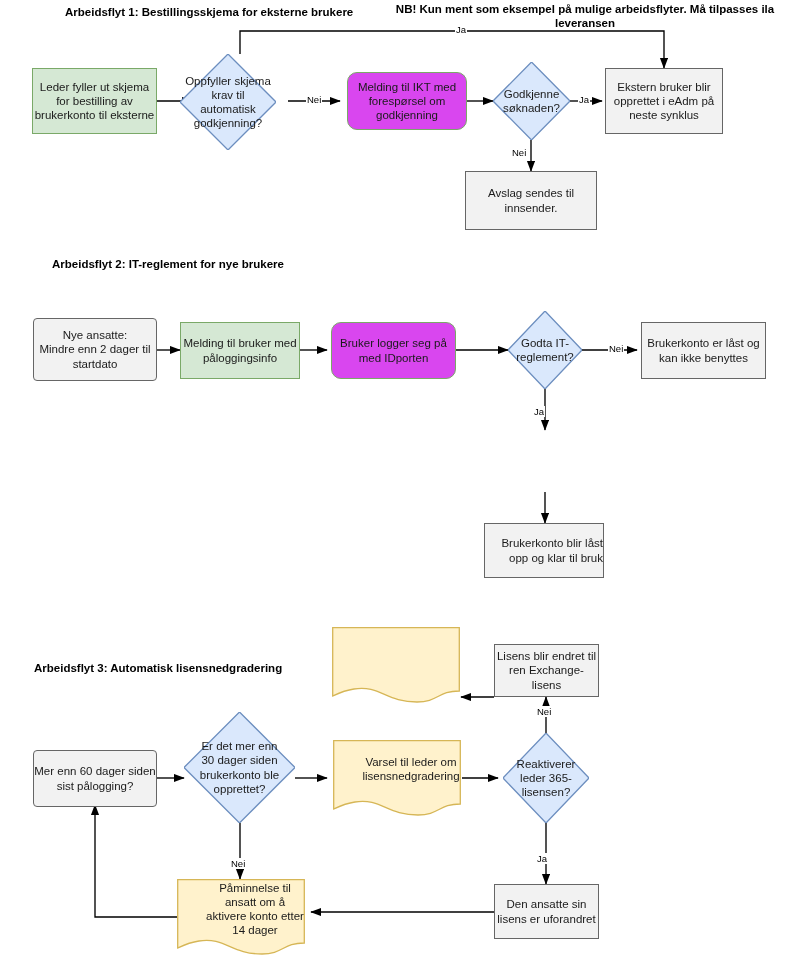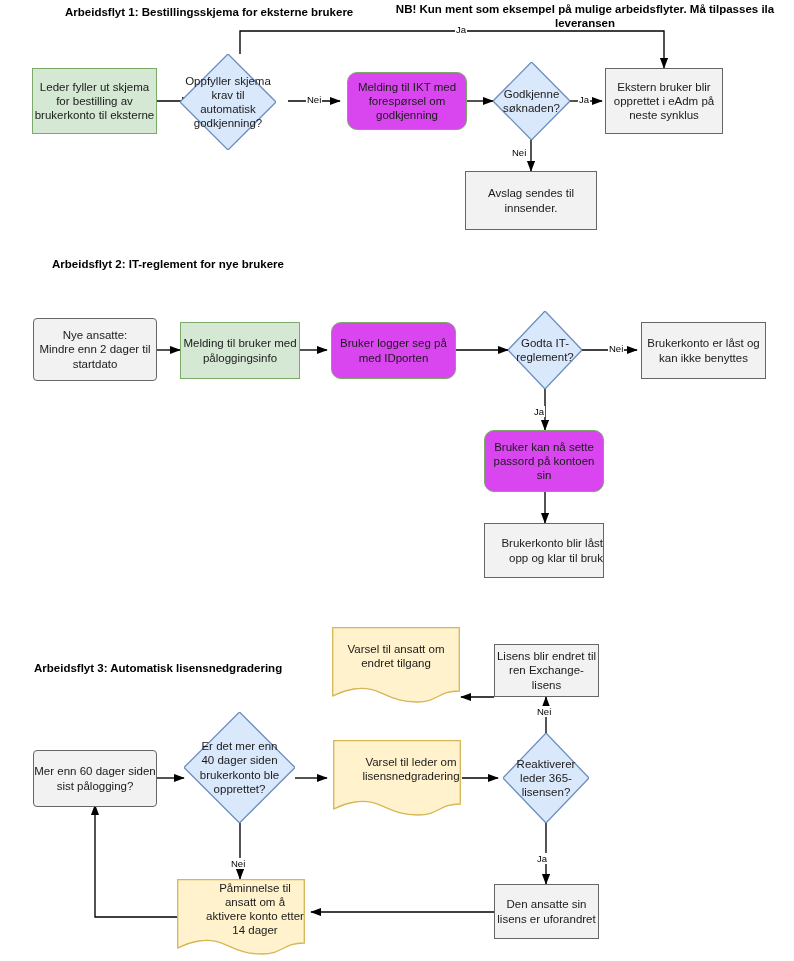--- a/index.html
+++ b/index.html
@@ -222,53 +222,49 @@
     <svg class="shape-bg" viewBox="0 0 74 78" preserveAspectRatio="none">
       <polygon points="37,0 74,39 37,78 0,39" fill="#dae8fc" stroke="#6c8ebf" stroke-width="1.3"></polygon>
     </svg>
     <span class="dlabel" style="width:86px;">Godta IT-reglement?</span>
   </div>
 
   <div class="node box-gray" style="left:641px; top:322px; width:125px; height:57px;">
     <span class="dlabel">Brukerkonto er låst og kan ikke benyttes</span>
   </div>
 
-  <div class="node process-green-round" style="left:484px; top:430px; width:120px; height:62px;">
-    <span class="dlabel">Bruker kan nå sette passord på kontoen sin</span>
-  </div>
 
   <div class="node box-gray" style="left:484px; top:523px; width:120px; height:55px;text-align:right;">
     <span class="dlabel">Brukerkonto blir låst opp og klar til bruk</span>
   </div>
 
   <div class="edge-label" style="left:608px; top:343px;">Nei</div>
   <div class="edge-label" style="left:533px; top:406px;">Ja</div>
 
   <div class="title" style="left:34px; top:662px;">Arbeidsflyt 3: Automatisk lisensnedgradering</div>
 
   <div class="node doc-yellow" style="left:332px; top:627px; width:128px; height:76px;">
     <svg class="shape-bg" viewBox="0 0 128 76" preserveAspectRatio="none">
       <path d="M0.7,0.7 L127.3,0.7 L127.3,64 C106,64 106,75 85,75 C54,75 48,58 22,62 C12,63.5 5,67 0.7,69 Z" fill="#fff2cc" stroke="#d6b656" stroke-width="1.3"></path>
     </svg>
-    <span class="dlabel" style="width:122px; margin-bottom:18px;">Varsel til ansatt om endret tilgang</span>
   </div>
 
   <div class="node box-gray" style="left:494px; top:644px; width:105px; height:53px;">
     <span class="dlabel">Lisens blir endret til ren Exchange-lisens</span>
   </div>
 
   <div class="node terminal-gray" style="left:33px; top:750px; width:124px; height:57px;">
     <span class="dlabel">Mer enn 60 dager siden sist pålogging?</span>
   </div>
 
   <div class="node decision" style="left:184px; top:712px; width:111px; height:111px;">
     <svg class="shape-bg" viewBox="0 0 111 111" preserveAspectRatio="none">
       <polygon points="55.5,0 111,55.5 55.5,111 0,55.5" fill="#dae8fc" stroke="#6c8ebf" stroke-width="1.3"></polygon>
     </svg>
-    <span class="dlabel" style="width:92px;">Er det mer enn 40 dager siden brukerkonto ble opprettet?</span>
+    <span class="dlabel" style="width:92px;">Er det mer enn 30 dager siden brukerkonto ble opprettet?</span>
   </div>
 
   <div class="node doc-yellow" style="left:333px; top:740px; width:128px; height:76px;padding-left:28px;">
     <svg class="shape-bg" viewBox="0 0 128 76" preserveAspectRatio="none">
       <path d="M0.7,0.7 L127.3,0.7 L127.3,64 C106,64 106,75 85,75 C54,75 48,58 22,62 C12,63.5 5,67 0.7,69 Z" fill="#fff2cc" stroke="#d6b656" stroke-width="1.3"></path>
     </svg>
     <span class="dlabel" style="width:122px; margin-bottom:18px;">Varsel til leder om lisensnedgradering</span>
   </div>
 
   <div class="node decision" style="left:503px; top:733px; width:86px; height:90px;">

